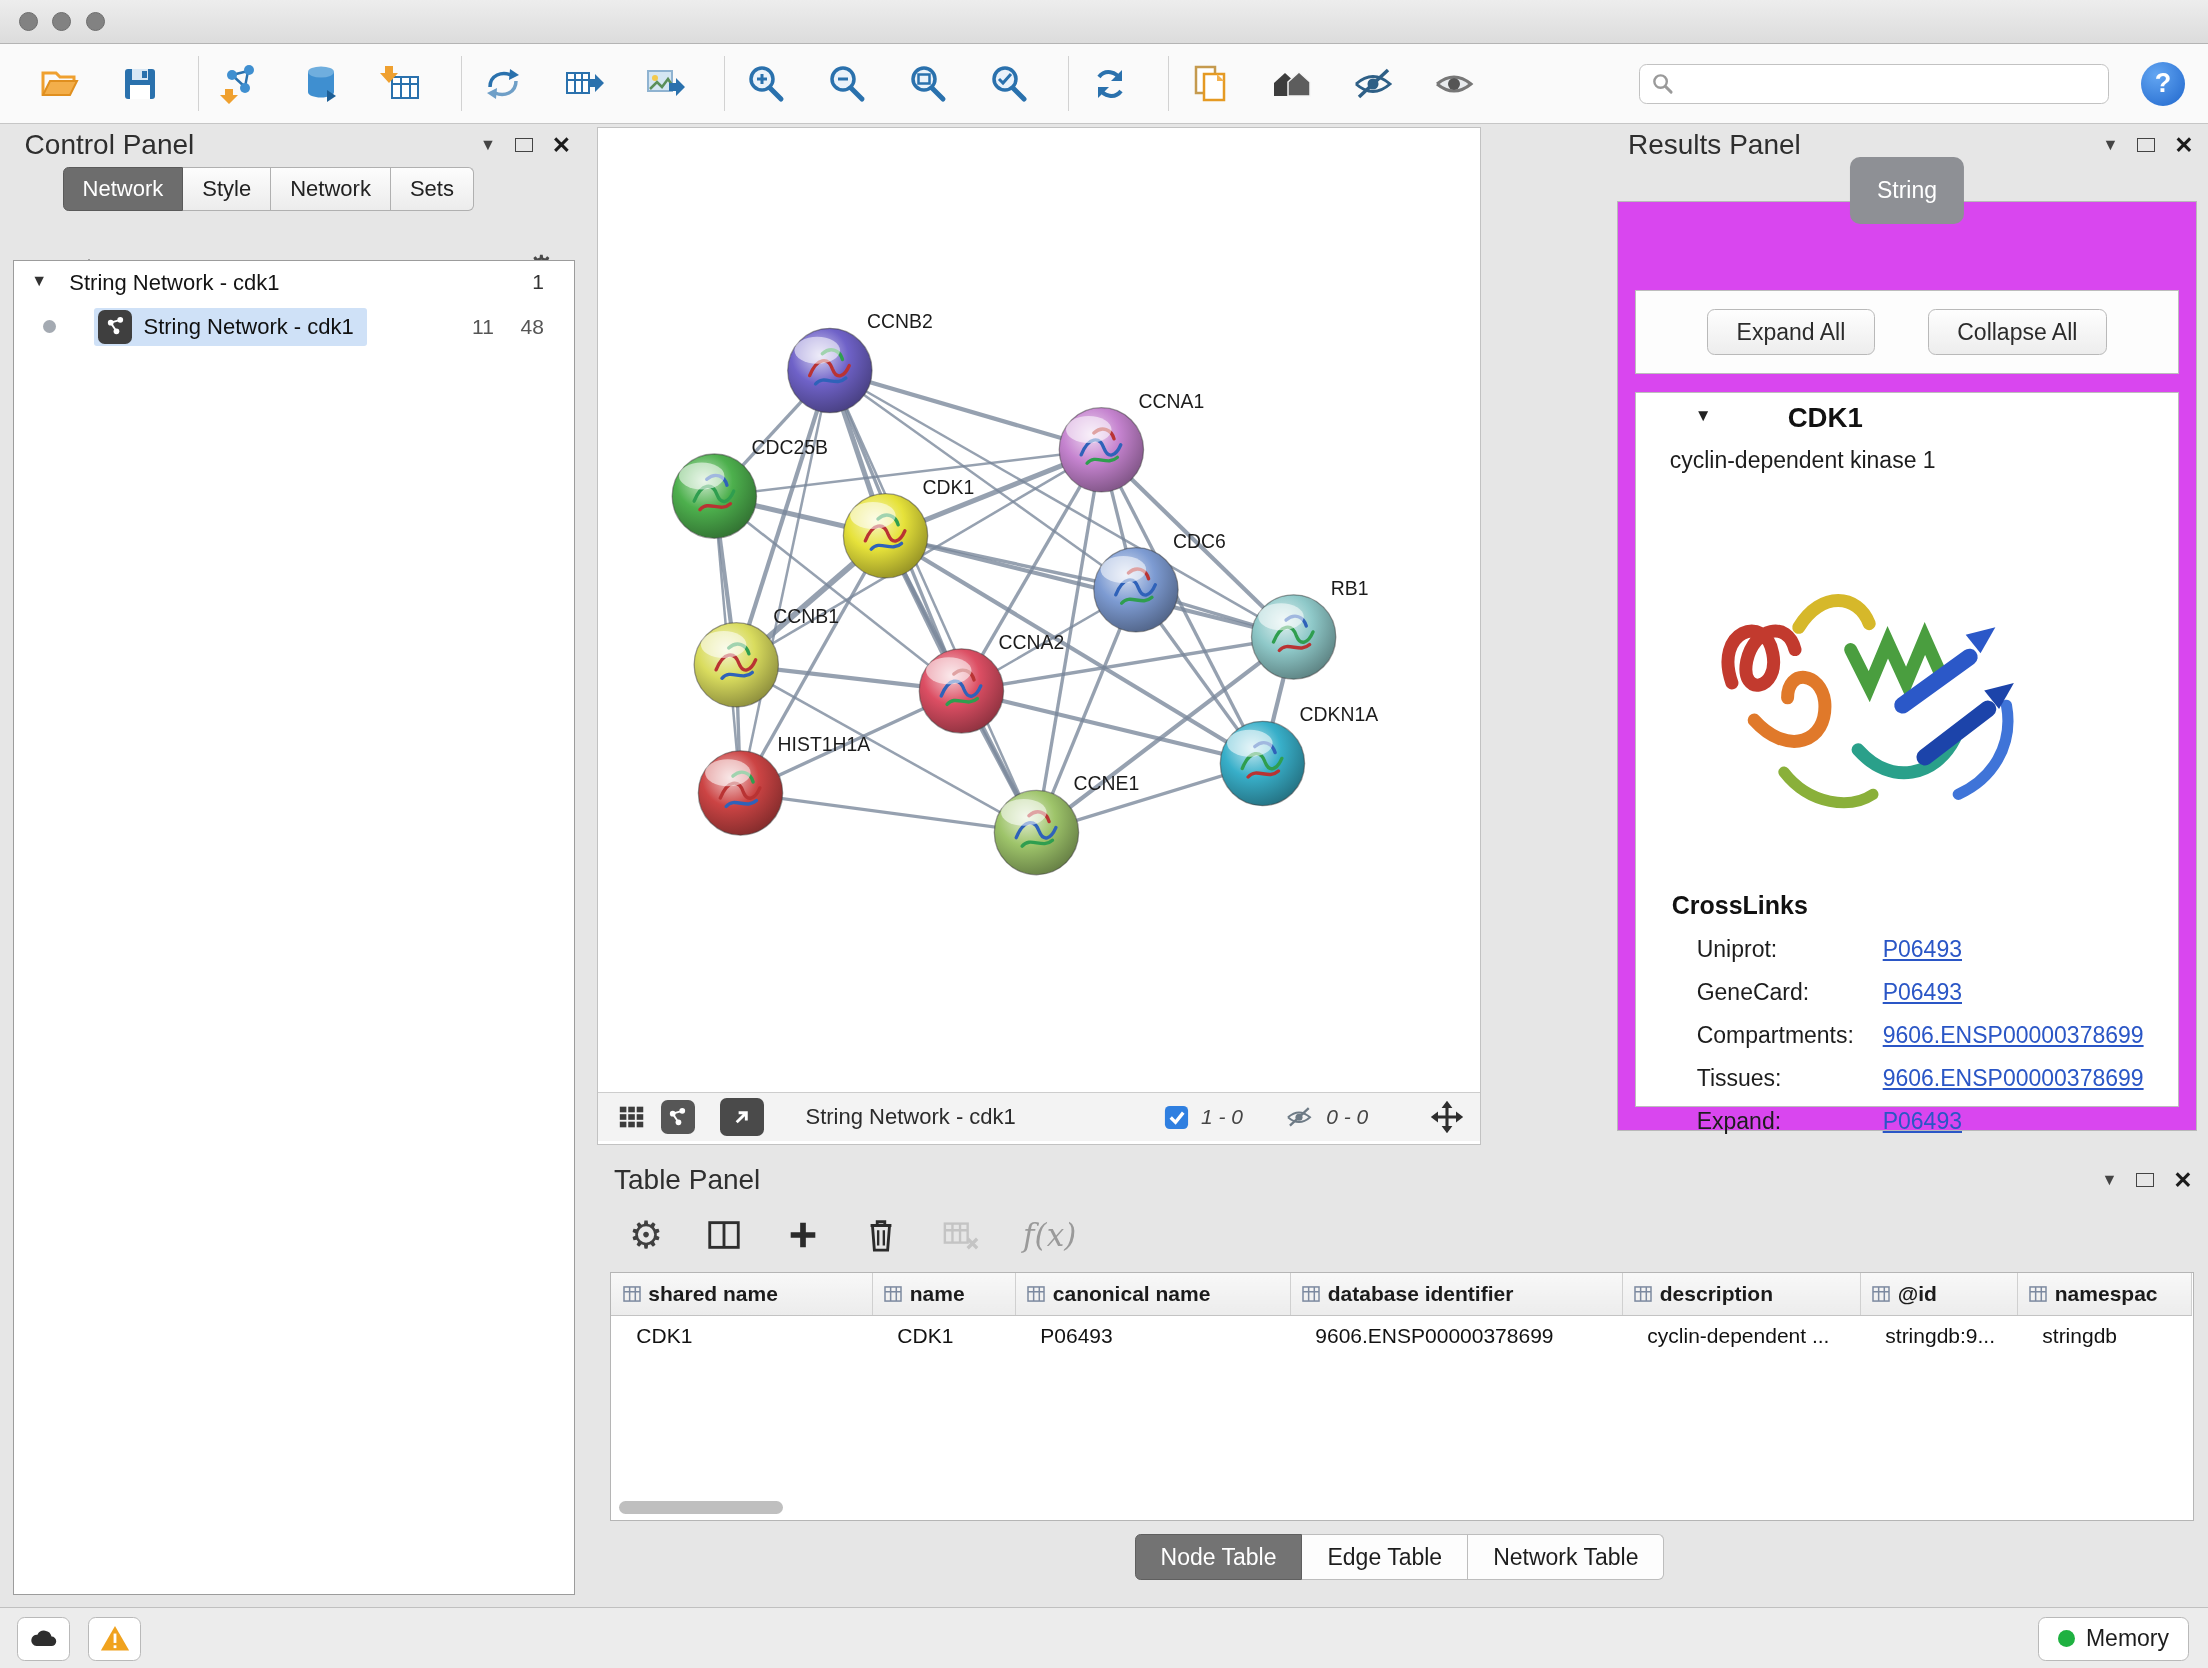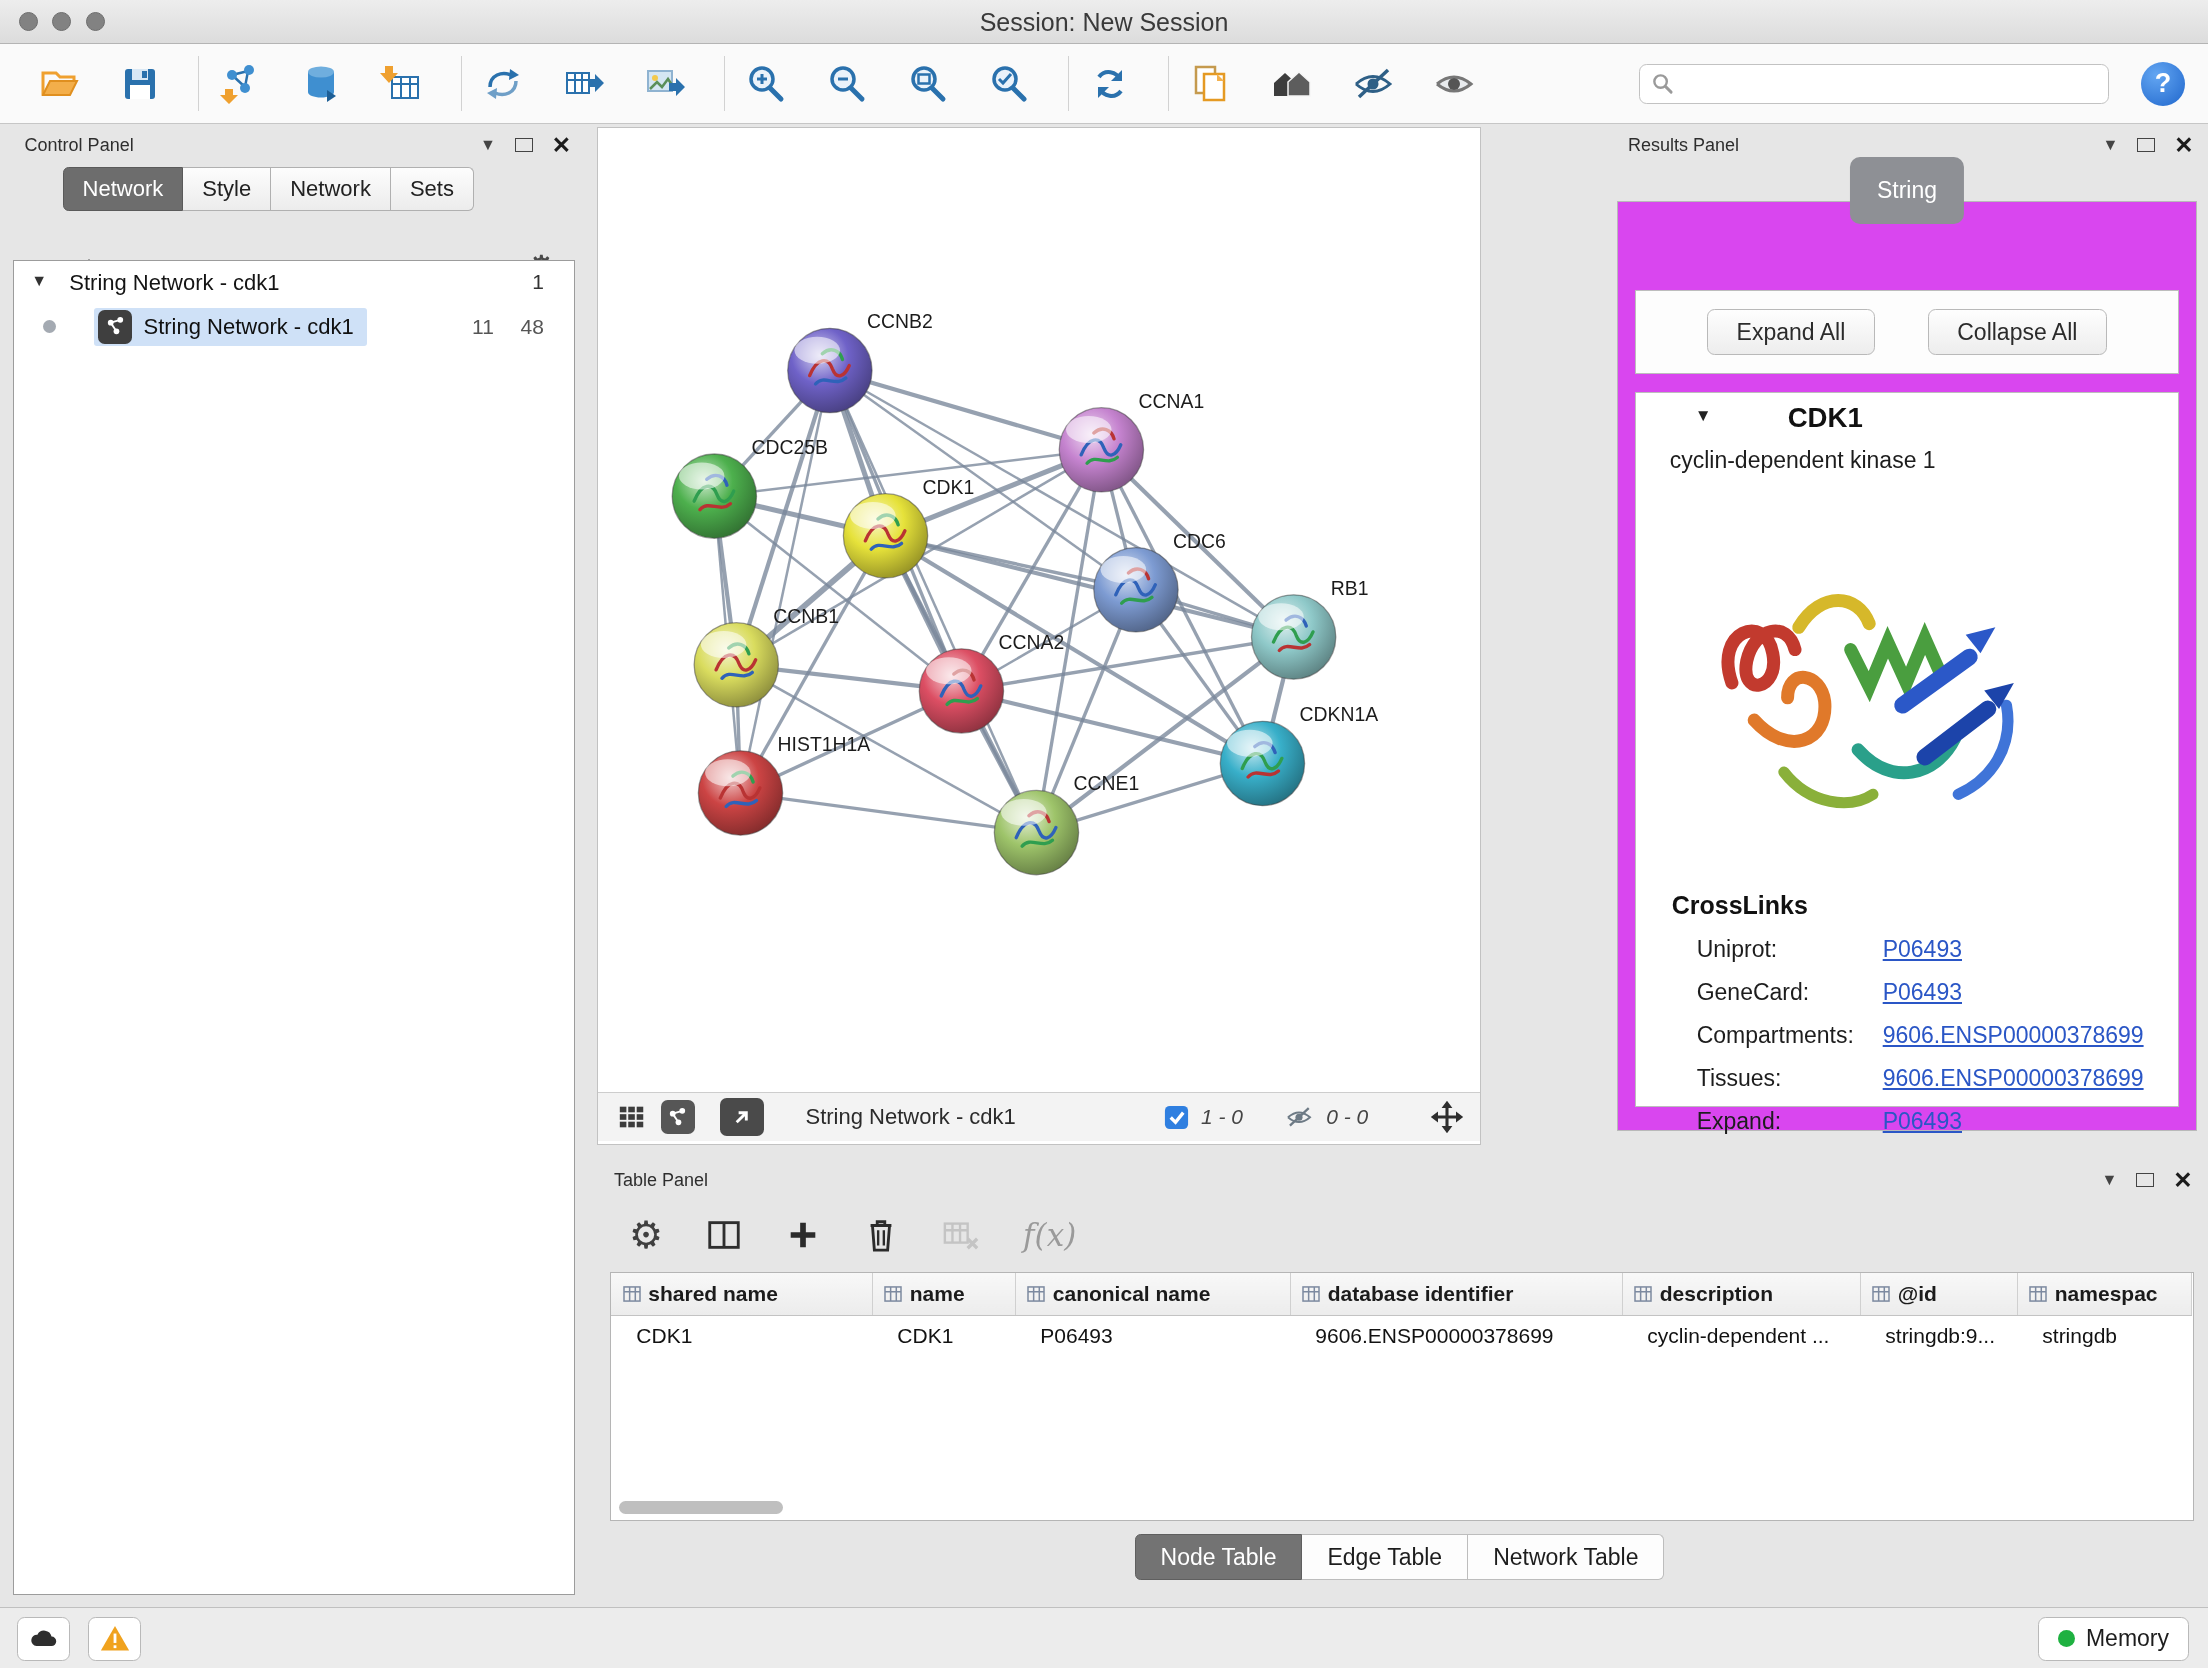--- a/index.html
+++ b/index.html
@@ -34,21 +34,21 @@
   }
   .search input { border:none; outline:none; flex:1; font-size:21px; margin-left:7.6px; font-family:inherit; }
   .help {
     width:44px; height:44px; border-radius:50%; margin-right:23px; flex:none;
     background:radial-gradient(circle at 35% 30%, #63a6f2, #1f66cc);
     color:#fff; font-size:27px; font-weight:bold;
     display:flex; align-items:center; justify-content:center;
   }
   
   .panel-header { height:36px; display:flex; align-items:center; padding:0 9.5px 0 17px; }
-  .ph-title { font-size:18px; color:#2e2e2e; }
+  .ph-title { font-size:28px; color:#2e2e2e; }
   .ph-icons { margin-left:auto; display:flex; align-items:center; gap:19px; }
   .ph-caret { font-size:16px; color:#444; }
   .ph-float { width:18px; height:14.3px; border:1.9px solid #444; }
   .ph-close { font-size:23px; font-weight:bold; color:#1c1c1c; line-height:1; }
   
   .control-panel { position:absolute; left:7.6px; top:127px; width:573px; height:1472px; }
   .cp-tabs { display:flex; margin:3.8px 0 0 55px; height:44px; }
   .cp-tab {
     font-size:22px; padding:0 19px; display:flex; align-items:center;
     background:linear-gradient(#fdfdfd,#ececec); border:1px solid #b0b0b0; border-left:none; color:#222;
@@ -174,21 +174,20 @@
 </style>
 </head>
 <body>
 
 <div class="titlebar">
   <div class="traffic">
     <span></span>
     <span></span>
     <span></span>
   </div>
-  <div class="win-title">Session: New Session</div>
 </div>
 
 <div class="toolbar">
   <span class="ticon">
       <svg viewBox="0 0 44 44" width="44" height="44">
         <path d="M6 33 V11 h13 l4 4 h14 v5" fill="none" stroke="#efa02f" stroke-width="3"></path>
         <path d="M6 33 l7 -14 h27 l-7 14 z" fill="#f3ae4a" stroke="#e08f1f" stroke-width="2"></path>
       </svg>
     </span>
   <span class="ticon">

